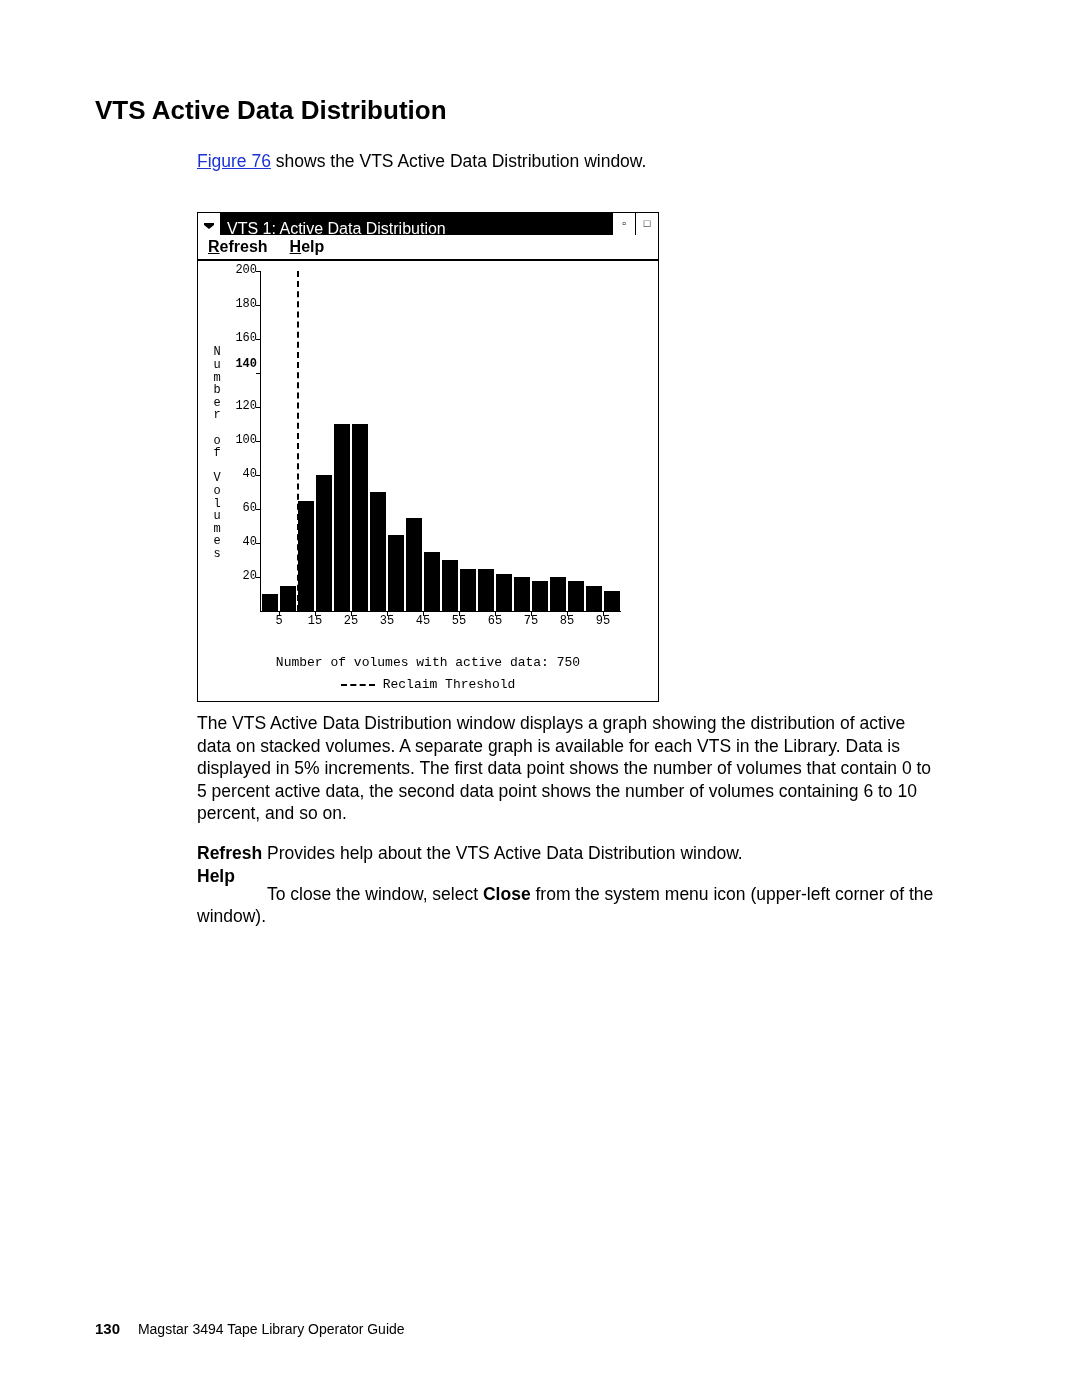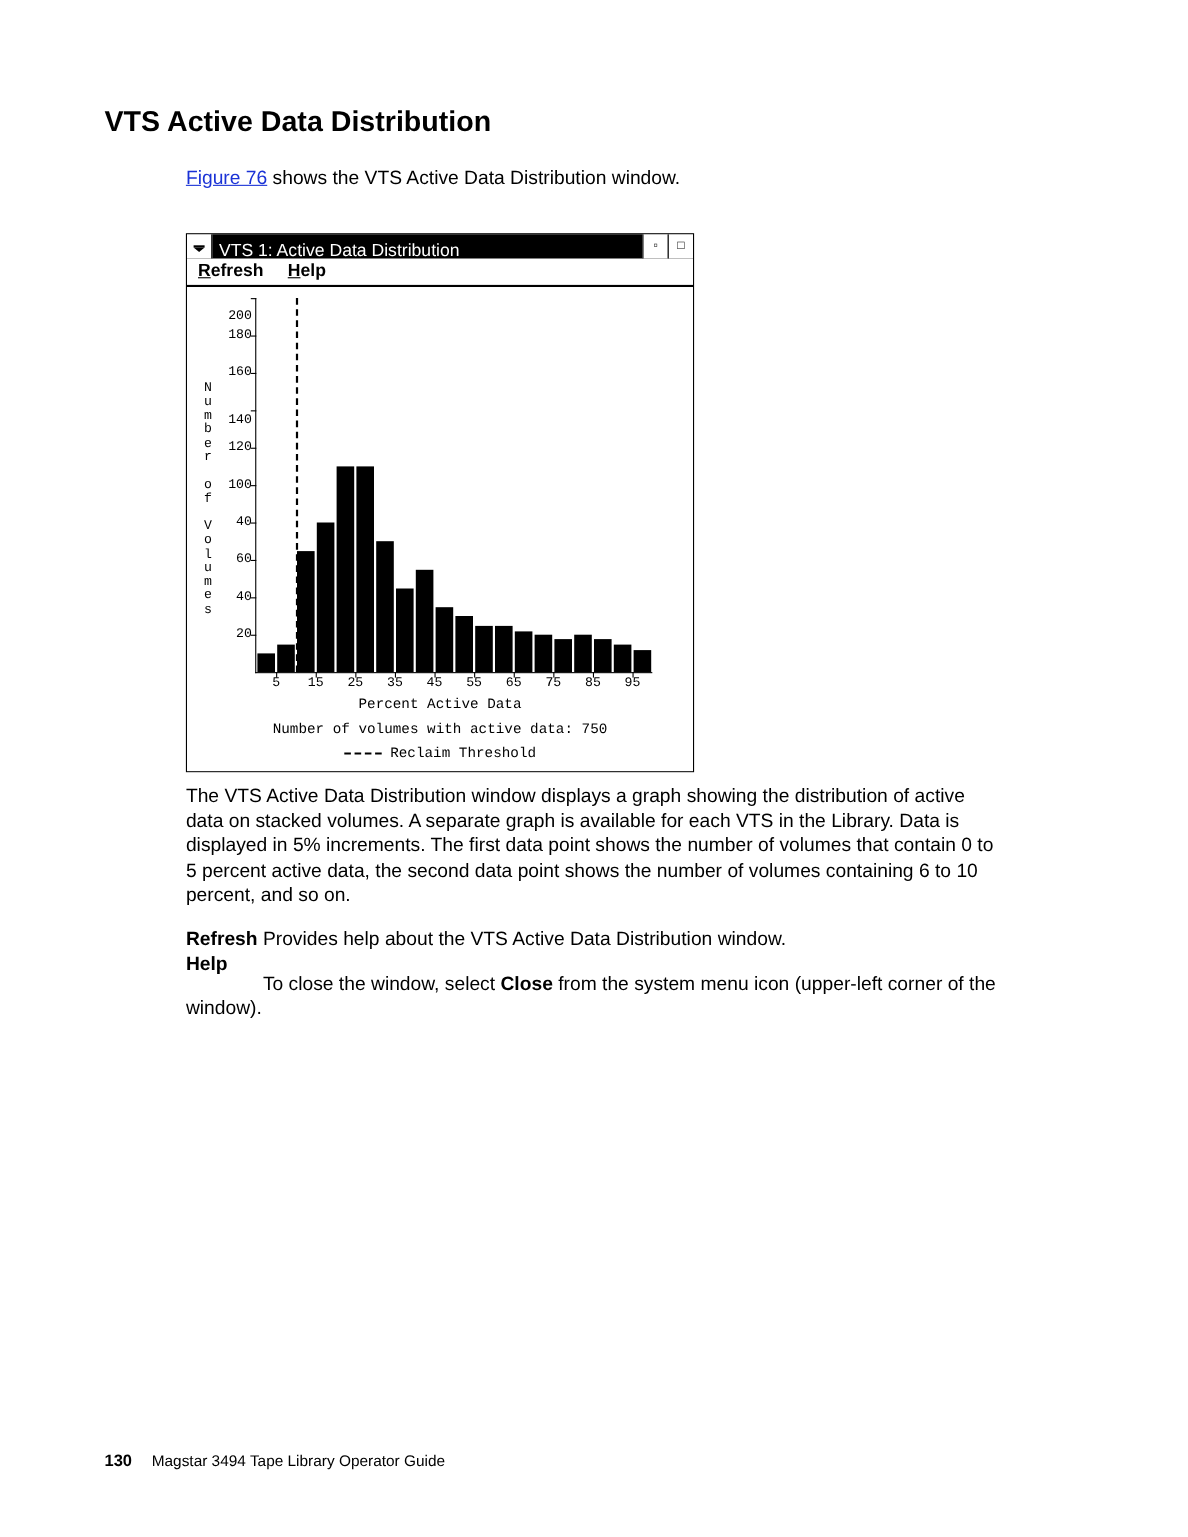--- a/index.html
+++ b/index.html
@@ -15,21 +15,21 @@
     position: relative;
     box-sizing: border-box;
     padding: 95px 90px 0 95px;
   }
   h1.section-title {
     font-size: 26px;
     font-weight: bold;
     margin: 0 0 24px 0;
   }
   .body-col {
-    margin-left: 74px;
+    margin-left: 102px;
     width: 740px;
     font-size: 17.5px;
     line-height: 1.28;
   }
   .body-col p { margin: 0 0 18px 0; }
   a.figref { color: #1a32d6; text-decoration: underline; }
   .figure-caption {
     font-style: italic;
     font-size: 15px;
     margin: 14px 0 18px 0;
@@ -213,27 +213,27 @@
             <div class="ytick" style="top: 272px;">40</div>
             <div class="ytickmark" style="top: 272px;"></div>
             <div class="ytick" style="top: 238px;">60</div>
             <div class="ytickmark" style="top: 238px;"></div>
             <div class="ytick" style="top: 204px;">40</div>
             <div class="ytickmark" style="top: 204px;"></div>
             <div class="ytick" style="top: 170px;">100</div>
             <div class="ytickmark" style="top: 170px;"></div>
             <div class="ytick" style="top: 136px;">120</div>
             <div class="ytickmark" style="top: 136px;"></div>
-            <div class="ytick" style="top: 111px;">140</div>
+            <div class="ytick" style="top: 94px; font-weight: bold;">140</div>
             <div class="ytickmark" style="top: 102px;"></div>
             <div class="ytick" style="top: 68px;">160</div>
             <div class="ytickmark" style="top: 68px;"></div>
             <div class="ytick" style="top: 34px;">180</div>
             <div class="ytickmark" style="top: 34px;"></div>
-            <div class="ytick" style="top: 17px;">200</div>
+            <div class="ytick" style="top: 0px;">200</div>
             <div class="ytickmark" style="top: 0px;"></div>
             <div class="xtick" style="left: 18px;">5</div>
             <div class="xtickmark" style="left: 18px;"></div>
             <div class="xtick" style="left: 54px;">15</div>
             <div class="xtickmark" style="left: 54px;"></div>
             <div class="xtick" style="left: 90px;">25</div>
             <div class="xtickmark" style="left: 90px;"></div>
             <div class="xtick" style="left: 126px;">35</div>
             <div class="xtickmark" style="left: 126px;"></div>
             <div class="xtick" style="left: 162px;">45</div>
@@ -263,21 +263,20 @@
             <div class="bar" style="left: 217px; width: 16px; height: 42.5px;"></div>
             <div class="bar" style="left: 235px; width: 16px; height: 37.4px;"></div>
             <div class="bar" style="left: 253px; width: 16px; height: 34px;"></div>
             <div class="bar" style="left: 271px; width: 16px; height: 30.6px;"></div>
             <div class="bar" style="left: 289px; width: 16px; height: 34px;"></div>
             <div class="bar" style="left: 307px; width: 16px; height: 30.6px;"></div>
             <div class="bar" style="left: 325px; width: 16px; height: 25.5px;"></div>
             <div class="bar" style="left: 343px; width: 16px; height: 20.4px;"></div>
             <div class="threshold" style="left: 36px; height: 340px;"></div>
           </div>
-        <div class="xlabel">Percent Active Data</div>
         <div class="summary">
           <span>Number of volumes with active data:</span>
           <span>750</span>
         </div>
         <div class="legend">
           <span class="dash"></span><span>Reclaim Threshold</span>
         </div>
       </div>
     </div>
 

